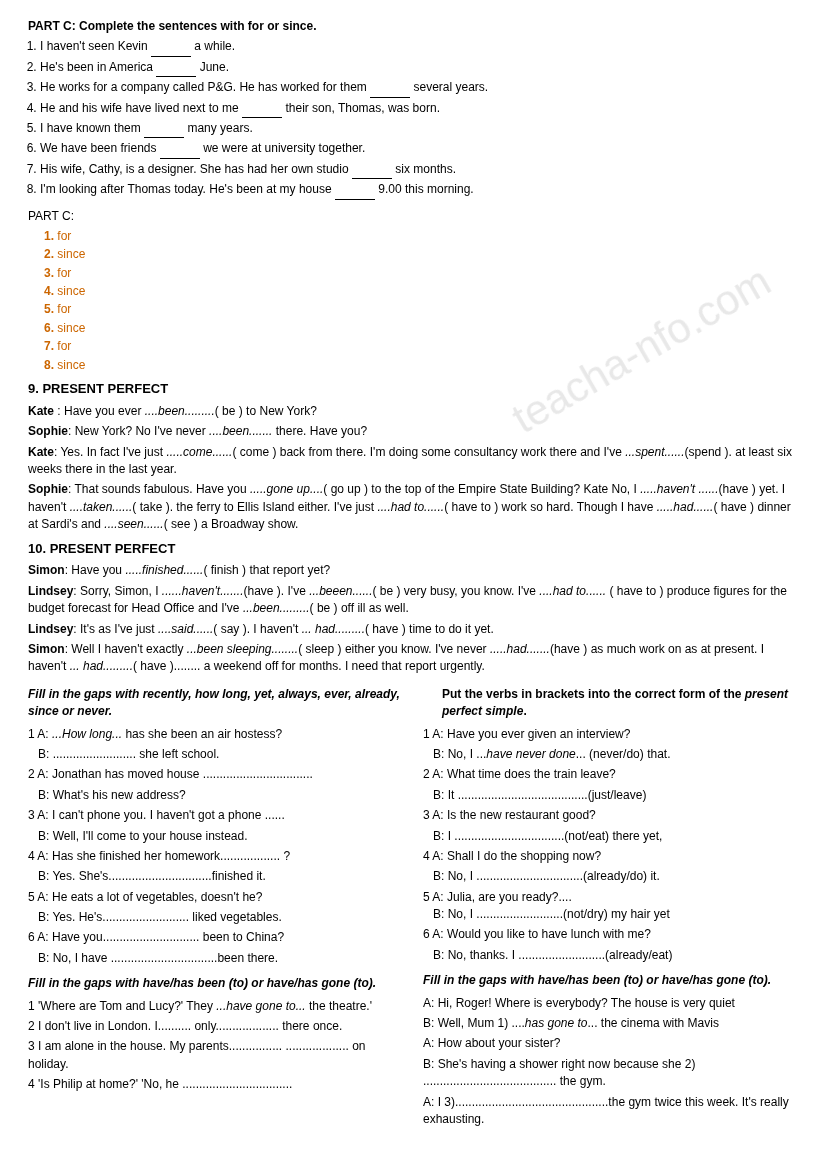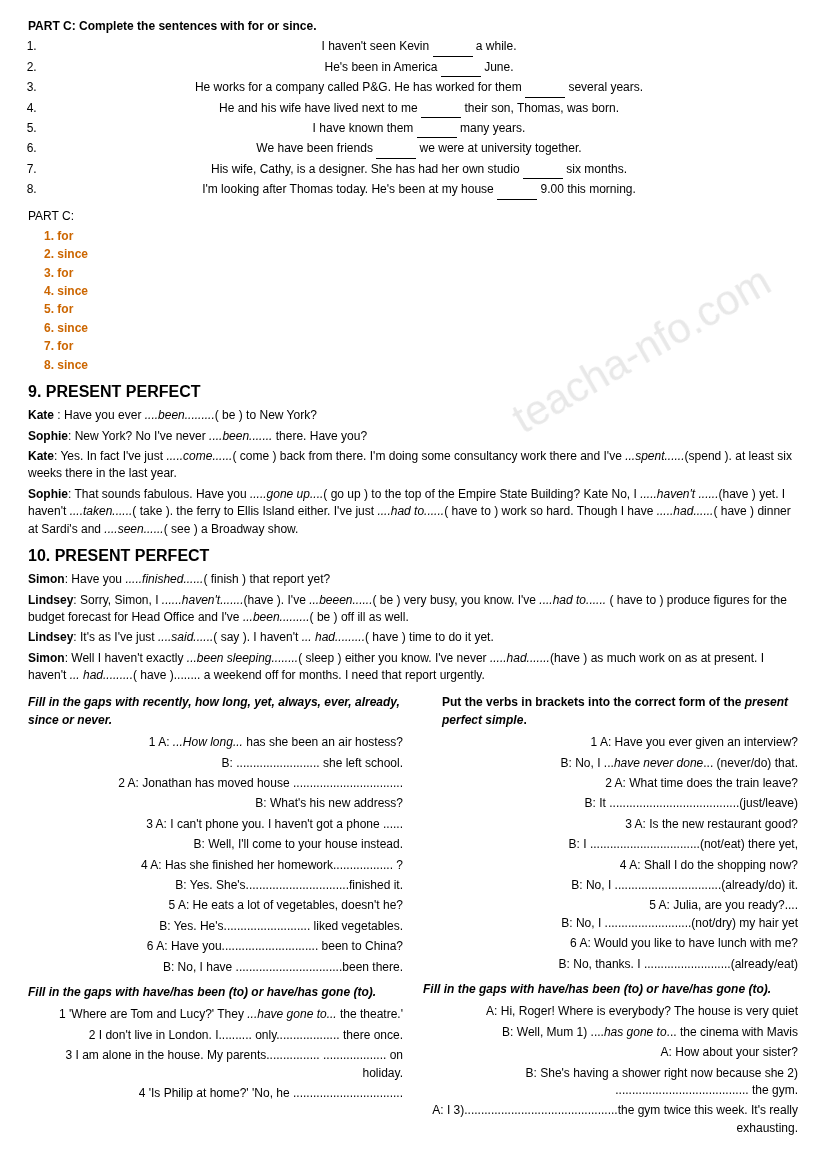--- a/index.html
+++ b/index.html
@@ -7,33 +7,33 @@
       font-family: Arial, sans-serif;
       font-size: 12px;
       background: #fff;
       color: #000;
       width: 826px;
       min-height: 1169px;
       padding: 18px 28px;
       line-height: 1.45;
     }
     .bold { font-weight: bold; }
-    .orange { color: #cc6600; font-weight: bold; }
-    .section-title { font-weight: bold; font-size: 16px; margin-bottom: 4px; }
+    .orange { color: #cc6600; font-weight: normal; }
+    .section-title { font-weight: bold; font-size: 13px; margin-bottom: 4px; }
     .part-label { font-weight: normal; color: #000; }
-    ol { margin-left: 12px; text-align: center; }
+    ol { margin-left: 12px; }
     ol li { margin-bottom: 2px; }
     .answers-list { list-style: none; margin-left: 16px; }
     .answers-list li { margin-bottom: 1px; }
     .answer-number { font-weight: bold; }
     .dialogue-name { font-weight: bold; }
     .two-col { display: flex; gap: 20px; margin-top: 10px; }
     .col-left { flex: 1; }
     .col-right { flex: 1; }
-    .ex-item { margin-bottom: 3px; text-align: right; }
+    .ex-item { margin-bottom: 3px; }
     .blank { border-bottom: 1px solid #000; display: inline-block; min-width: 40px; }
     .watermark {
       position: fixed;
       top: 320px;
       right: 40px;
       font-size: 42px;
       color: rgba(180,180,180,0.3);
       transform: rotate(-30deg);
       font-family: Arial;
       pointer-events: none;

